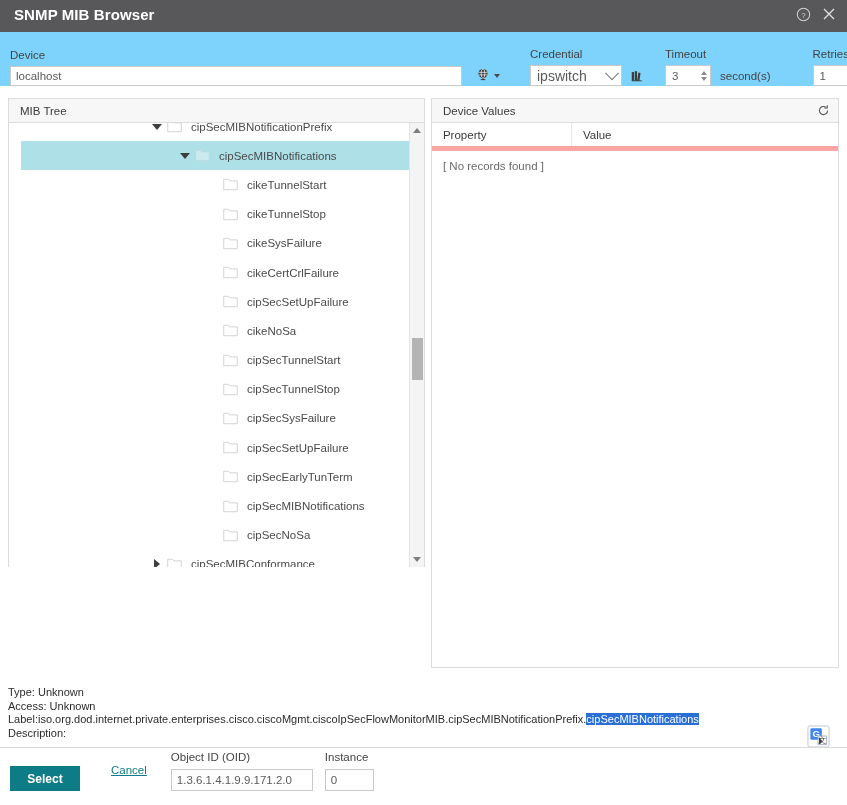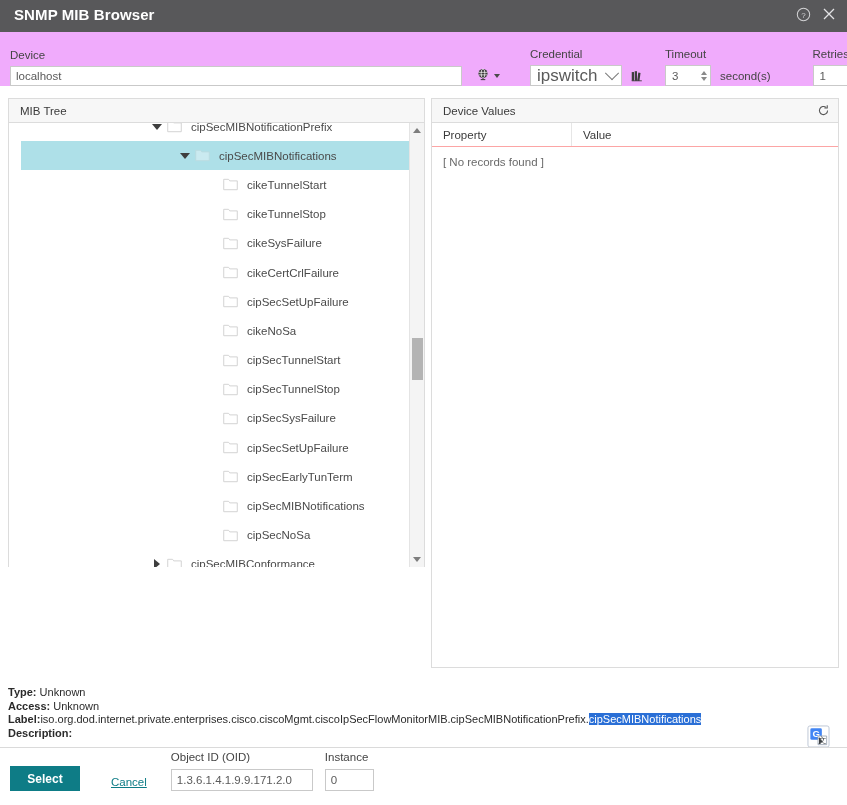--- a/index.html
+++ b/index.html
@@ -43,21 +43,21 @@
     cursor: pointer;
     display: inline-flex;
     align-items: center;
     justify-content: center;
   }
   .tb-icon svg { display: block; }
 
   
   .toolbar {
     height: 54px;
-    background: #f0abfc;
+    background: #7dd3fc;
     display: flex;
     align-items: flex-end;
     padding: 0 8px 0 10px;
     box-sizing: border-box;
     position: relative;
   }
   .field {
     display: flex;
     flex-direction: column;
     justify-content: flex-end;
@@ -99,21 +99,21 @@
   .credential-field { margin-left: 30px; }
   .select-box {
     width: 92px;
     height: 21px;
     border: 1px solid #c9c9c9;
     background: #fff;
     display: flex;
     align-items: center;
     padding: 0 4px 0 6px;
     box-sizing: border-box;
-    font-size: 17px;
+    font-size: 14px;
     color: #5a5a5a;
     cursor: pointer;
   }
   .select-box .sel-val { flex: 1; }
   .chev {
     width: 9px; height: 9px;
     border-right: 1.4px solid #7a7a7a;
     border-bottom: 1.4px solid #7a7a7a;
     transform: rotate(45deg) translate(-2px,-2px);
   }
@@ -285,21 +285,21 @@
     height: 42px;
     background: #b4b4b4;
     cursor: pointer;
   }
 
   
   .values-panel { width: 412px; height: 570px; }
   .values-grid-head {
     height: 23px;
     display: flex;
-    border-bottom: 1px solid #fca5a5;
+    border-bottom: 5px solid #fca5a5;
     background: #fff;
     font-size: 11.5px;
     color: #3a3a3a;
   }
   .vg-col {
     display: flex;
     align-items: center;
     padding-left: 11px;
     box-sizing: border-box;
   }
@@ -312,21 +312,21 @@
   }
 
   
   .details {
     padding: 6px 0 0 8px;
     font-size: 11px;
     line-height: 13.5px;
     color: #2b2b2b;
     position: relative;
   }
-  .details .dkey { font-weight: bold; }
+  .details .dkey { font-weight: normal; }
   .details .dval { font-weight: normal; color: #2b2b2b; }
   .detail-line { white-space: nowrap; }
   .hl {
     background: #2a6fd6;
     color: #ffffff;
   }
   .translate-icon {
     position: absolute;
     right: 17px;
     top: 45px;
@@ -356,21 +356,21 @@
     font-family: "Liberation Sans", sans-serif;
     font-size: 12px;
     font-weight: bold;
     cursor: pointer;
   }
   .btn-cancel {
     color: #0e7c86;
     text-decoration: underline;
     font-size: 11.5px;
     margin-left: 31px;
-    margin-bottom: 3px;
+    margin-bottom: 15px;
     cursor: pointer;
   }
   .oid-field { margin-left: 24px; }
   .oid-field .txtinput { width: 142px; height: 22px; }
   .instance-field { margin-left: 12px; }
   .instance-field .txtinput { width: 49px; height: 22px; }
   .footer .field-label { margin-bottom: 5px; }
 </style>
 </head>
 <body>

